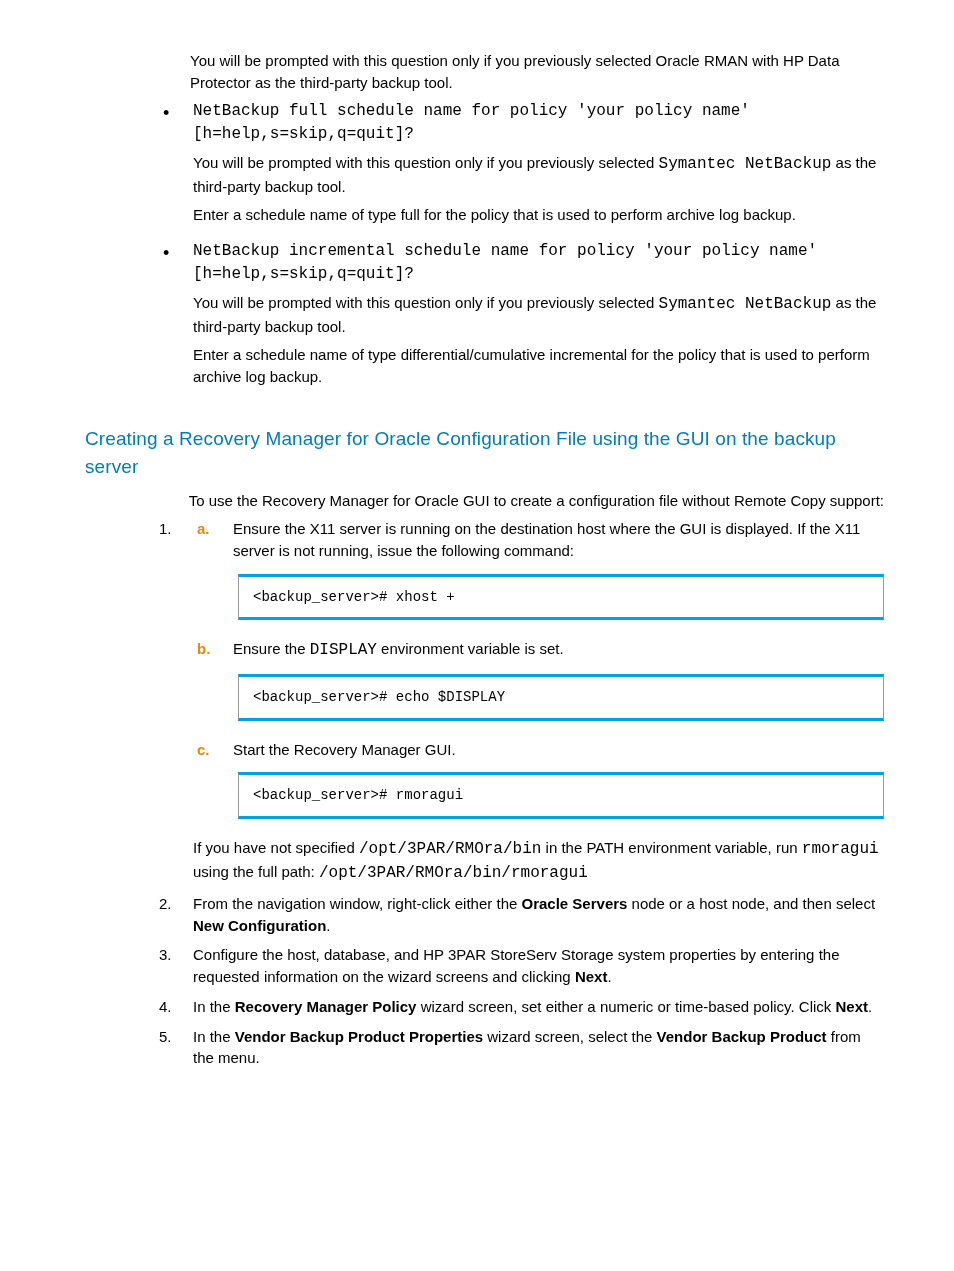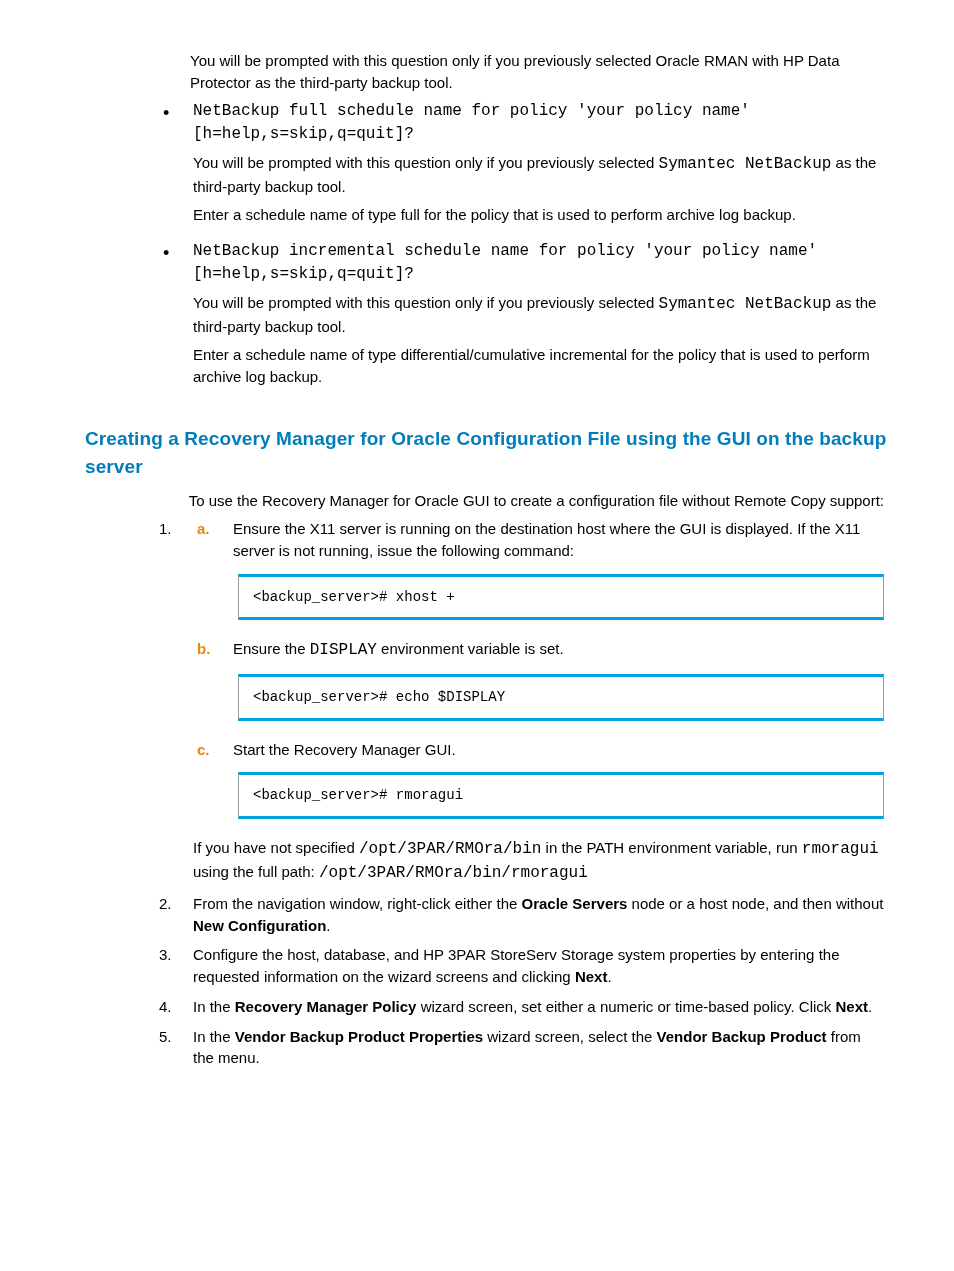--- a/index.html
+++ b/index.html
@@ -41,21 +41,21 @@
     content: "•";
     position: absolute;
     left: 8px;
     top: 0;
     font-size: 18px;
     color: #000;
   }
   .sub-p { margin-top: 6px; }
   h2.section {
     color: #007dba;
-    font-weight: bold;
+    font-weight: normal;
     font-size: 19px;
     margin: 38px 0 10px 25px;
     letter-spacing: 0.1px;
   }
   ol.steps {
     list-style: none;
     counter-reset: step;
     margin-left: 95px;
     margin-right: 10px;
   }
@@ -148,21 +148,21 @@
         <span>Start the Recovery Manager GUI.</span>
         <div class="codebox">&lt;backup_server&gt;# rmoragui</div>
       </li>
     </ol>
     <p>
       <span>If you have not specified </span><span class="mono">/opt/3PAR/RMOra/bin</span><span> in the PATH environment variable, run </span><span class="mono">rmoragui</span><span> using the full path: </span><span class="mono">/opt/3PAR/RMOra/bin/rmoragui</span>
     </p>
   </li>
 
   <li>
-    <span>From the navigation window, right-click either the </span><span class="b">Oracle Servers</span><span> node or a host node, and then without </span><span class="b">New Configuration</span><span>.</span>
+    <span>From the navigation window, right-click either the </span><span class="b">Oracle Servers</span><span> node or a host node, and then select </span><span class="b">New Configuration</span><span>.</span>
   </li>
 
   <li>
     <span>Configure the host, database, and HP 3PAR StoreServ Storage system properties by entering the requested information on the wizard screens and clicking </span><span class="b">Next</span><span>.</span>
   </li>
 
   <li>
     <span>In the </span><span class="b">Recovery Manager Policy</span><span> wizard screen, set either a numeric or time-based policy. Click </span><span class="b">Next</span><span>.</span>
   </li>
 

